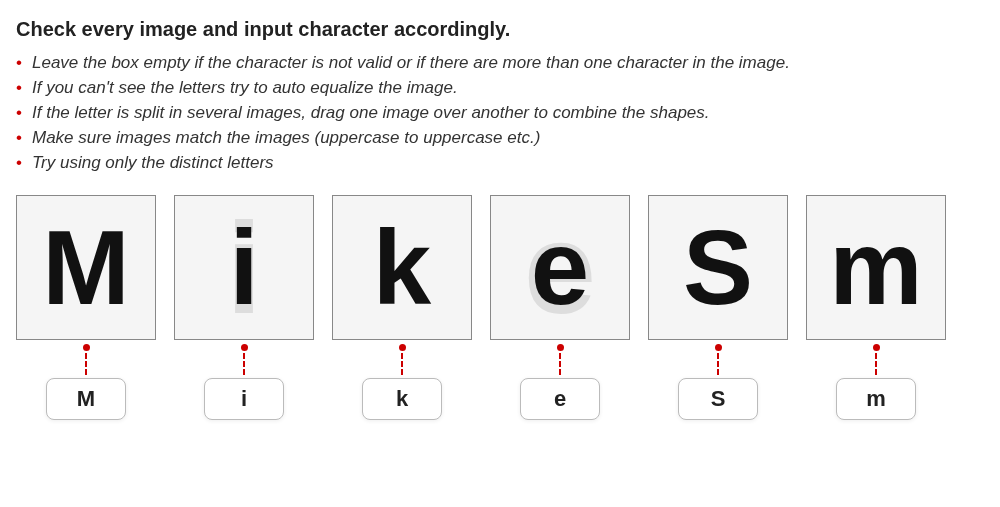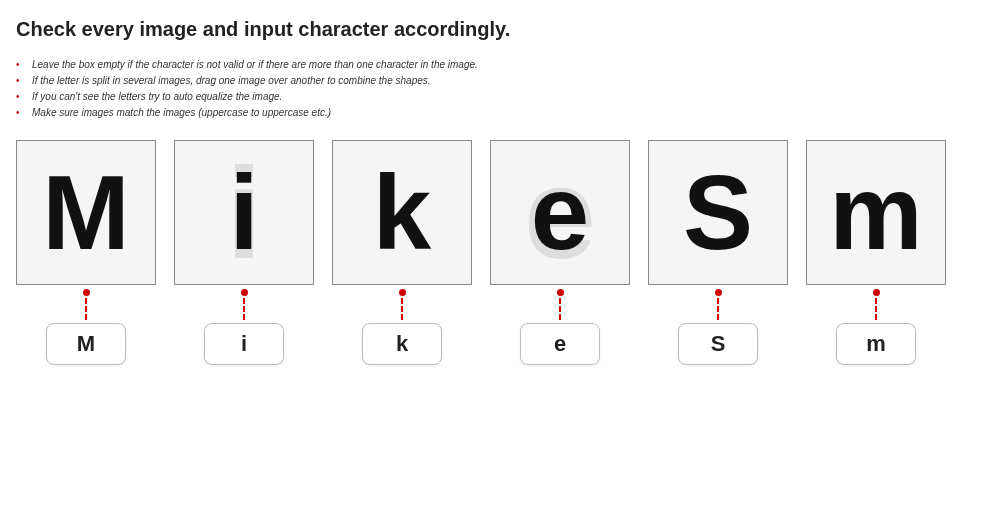--- a/index.html
+++ b/index.html
@@ -7,30 +7,30 @@
       font-family: Arial, sans-serif;
       background: #fff;
       color: #222;
       padding: 18px 16px;
       width: 1000px;
       min-height: 507px;
     }
     h1 {
       font-size: 20px;
       font-weight: bold;
-      margin-bottom: 18px;
+      margin-bottom: 12px;
     }
     ul.instructions {
       list-style: none;
       margin-bottom: 22px;
       padding-left: 0;
     }
     ul.instructions li {
       font-style: italic;
-      font-size: 10px;
+      font-size: 17px;
       color: #333;
       margin-bottom: 5px;
       padding-left: 16px;
       position: relative;
     }
     ul.instructions li::before {
       content: "•";
       color: #cc0000;
       position: absolute;
       left: 0;
@@ -116,23 +116,24 @@
       color: #222;
     }
   </style>
 </head>
 <body>
 
 <h1>Check every image and input character accordingly.</h1>
 
 <ul class="instructions">
 <li>Leave the box empty if the character is not valid or if there are more than one character in the image.</li>
+    <li>If you can't see the letters try to auto equalize the image.</li>
     <li>If the letter is split in several images, drag one image over another to combine the shapes.</li>
-    <li>If you can't see the letters try to auto equalize the image.</li>
     <li>Make sure images match the images (uppercase to uppercase etc.)</li>
+    <li>Try using only the distinct letters</li>
   </ul>
 
 <div class="cards-row">
 <div class="card-group">
       <div class="letter-image">
         <span class="fg-letter">M</span>
       </div>
       <div class="connector">
         <div class="dot-top"></div>
         <div class="dashed-line"></div>

